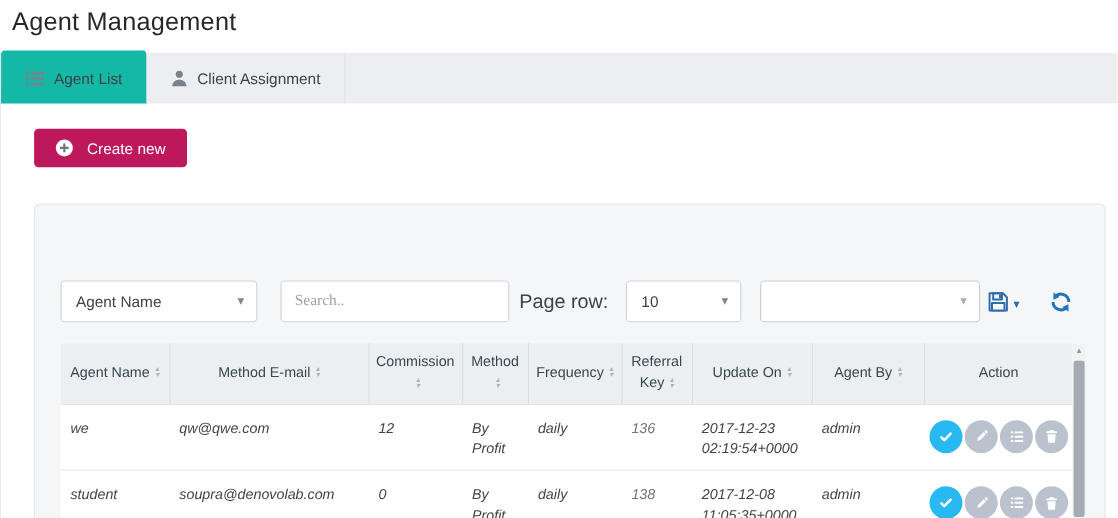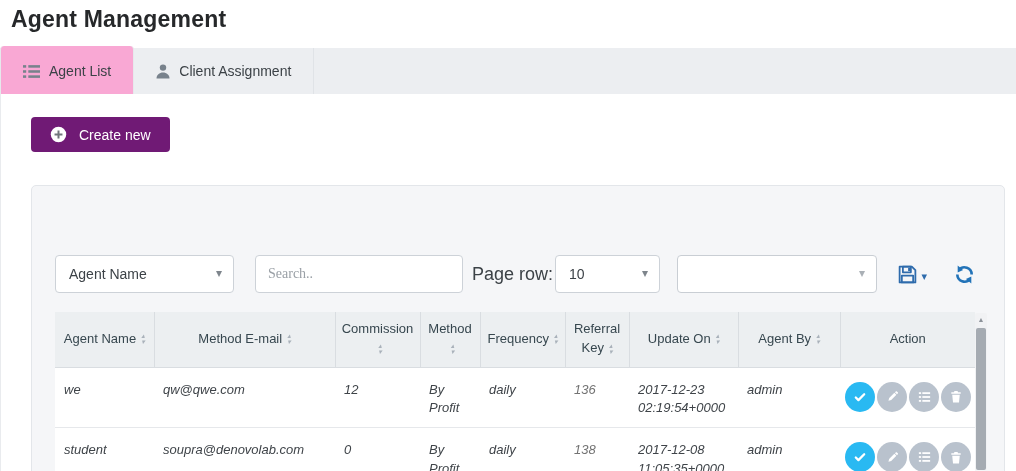--- a/index.html
+++ b/index.html
@@ -1,46 +1,46 @@
 <!DOCTYPE html>
 <html><head>
 <meta charset="utf-8">
 <style>
   * { box-sizing: border-box; margin: 0; padding: 0; }
   html,body { width:1016px; height:471px; overflow:hidden; background:#fff;
     font-family:"Liberation Sans", sans-serif; color:#3f4449; }
 
-  .page-title { font-size:23px; font-weight:700; color:#26282a; padding:6px 0 0 11px; letter-spacing:.2px; }
+  .page-title { font-size:23px; font-weight:400; color:#26282a; padding:6px 0 0 11px; letter-spacing:.2px; }
 
   
   .tabbar { margin-top:15px; height:46px; background:#eceef1; display:flex; align-items:stretch; }
   .tab { display:flex; align-items:center; gap:9px; padding:0 22px; font-size:14px; color:#3c4247; cursor:pointer;
          border-right:1px solid #e0e3e7; }
-  .tab.active { background:#f9a8d4; border-right:1px solid #e6e9ec; border-left:1px solid #e6e9ec;
+  .tab.active { background:#14b8a6; border-right:1px solid #e6e9ec; border-left:1px solid #e6e9ec;
          border-radius:4px 4px 0 0; margin-top:-2px; padding-top:2px; }
   .tab .ticon { display:inline-flex; }
 
   .tab-content { border-left:1px solid #e9ebee; min-height:410px; }
 
   
   .create-btn { display:inline-flex; align-items:center; gap:12px; margin:23px 0 0 30px;
-    background:#701a75; color:#fff; border:none; border-radius:4px; padding:0 19px; height:35px;
+    background:#be185d; color:#fff; border:none; border-radius:4px; padding:0 19px; height:35px;
     font-size:14px; font-weight:500; font-family:inherit; cursor:pointer; }
 
   
   .panel { margin:33px 11px 0 30px; background:#f5f6f8; border:1px solid #e3e6ea; border-radius:5px;
     padding:69px 15px 30px 23px; height:300px; }
 
   
   .filters { display:flex; align-items:center; }
   .sel { position:relative; background:#fff; border:1px solid #cdd2d8; border-radius:4px; height:38px;
     display:flex; align-items:center; padding:0 26px 0 13px; font-size:14px; color:#3c4247; cursor:pointer; }
   .sel .caret { position:absolute; right:11px; top:50%; transform:translateY(-54%); color:#7e858c; font-size:12px; }
   .sel-field { width:179px; }
-  .sel-rows { width:105px; margin-left:2px; }
+  .sel-rows { width:105px; margin-left:16px; }
   .sel-cols { width:200px; margin-left:17px; color:#9aa0a6; border-color:#c9ced4; }
   .sel-cols .caret { color:#aab0b6; }
   .search-input { margin-left:21px; width:208px; height:38px; border:1px solid #cdd2d8; border-radius:4px;
     padding:0 12px; font-size:14px; font-family:Liberation Serif, serif; color:#3c4247; outline:none; }
   .search-input::placeholder { color:#9aa0a6; }
   .pr-label { margin-left:9px; font-size:18px; color:#3c4247; white-space:nowrap; }
   .icon-group { margin-left:auto; margin-right:14px; display:flex; align-items:center; gap:27px; }
   .save-btn { display:inline-flex; align-items:center; gap:3px; cursor:pointer; }
   .save-btn .caret { color:#2e6bac; font-size:11px; margin-top:4px; }
   .refresh-btn { display:inline-flex; cursor:pointer; }

